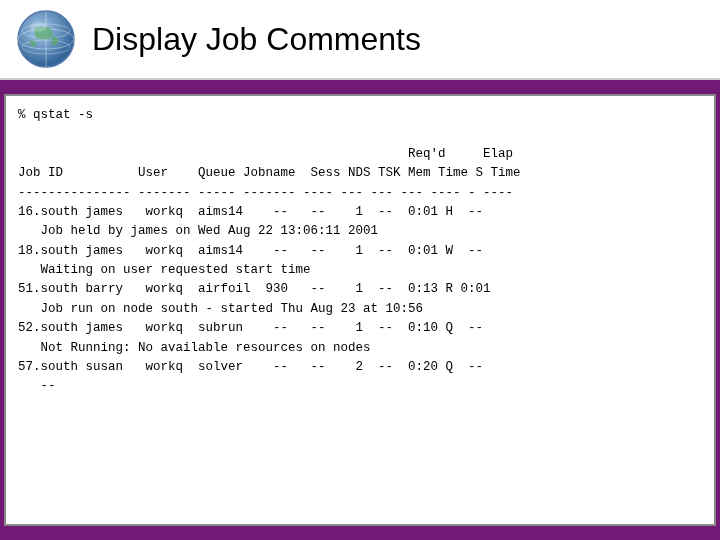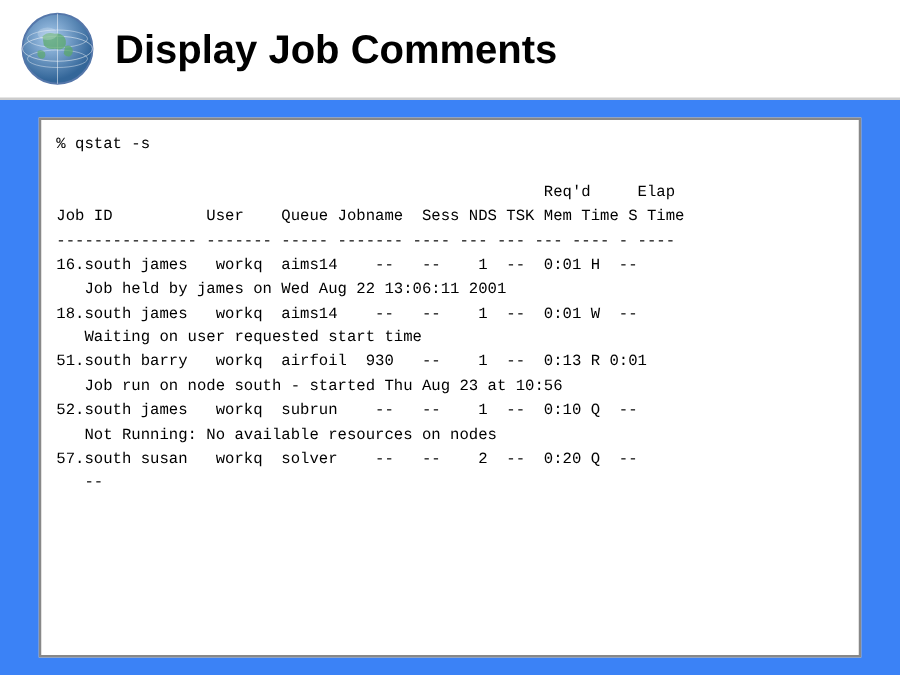--- a/index.html
+++ b/index.html
@@ -23,28 +23,28 @@
 
     .globe-icon {
       width: 60px;
       height: 60px;
       margin-right: 16px;
       flex-shrink: 0;
     }
 
     .title {
       font-size: 32px;
-      font-weight: bold;
+      font-weight: normal;
       color: #000000;
       font-family: Arial, sans-serif;
     }
 
     .content-area {
-      padding: 14px 31px;
-      background: #3b82f6;
+      padding: 14px 4px;
+      background: #701a75;
       height: calc(540px - 80px);
     }
 
     .terminal-box {
       background: #ffffff;
       border: 2px solid #888888;
       padding: 10px 12px;
       font-family: 'Courier New', Courier, monospace;
       font-size: 12.5px;
       line-height: 1.55;

